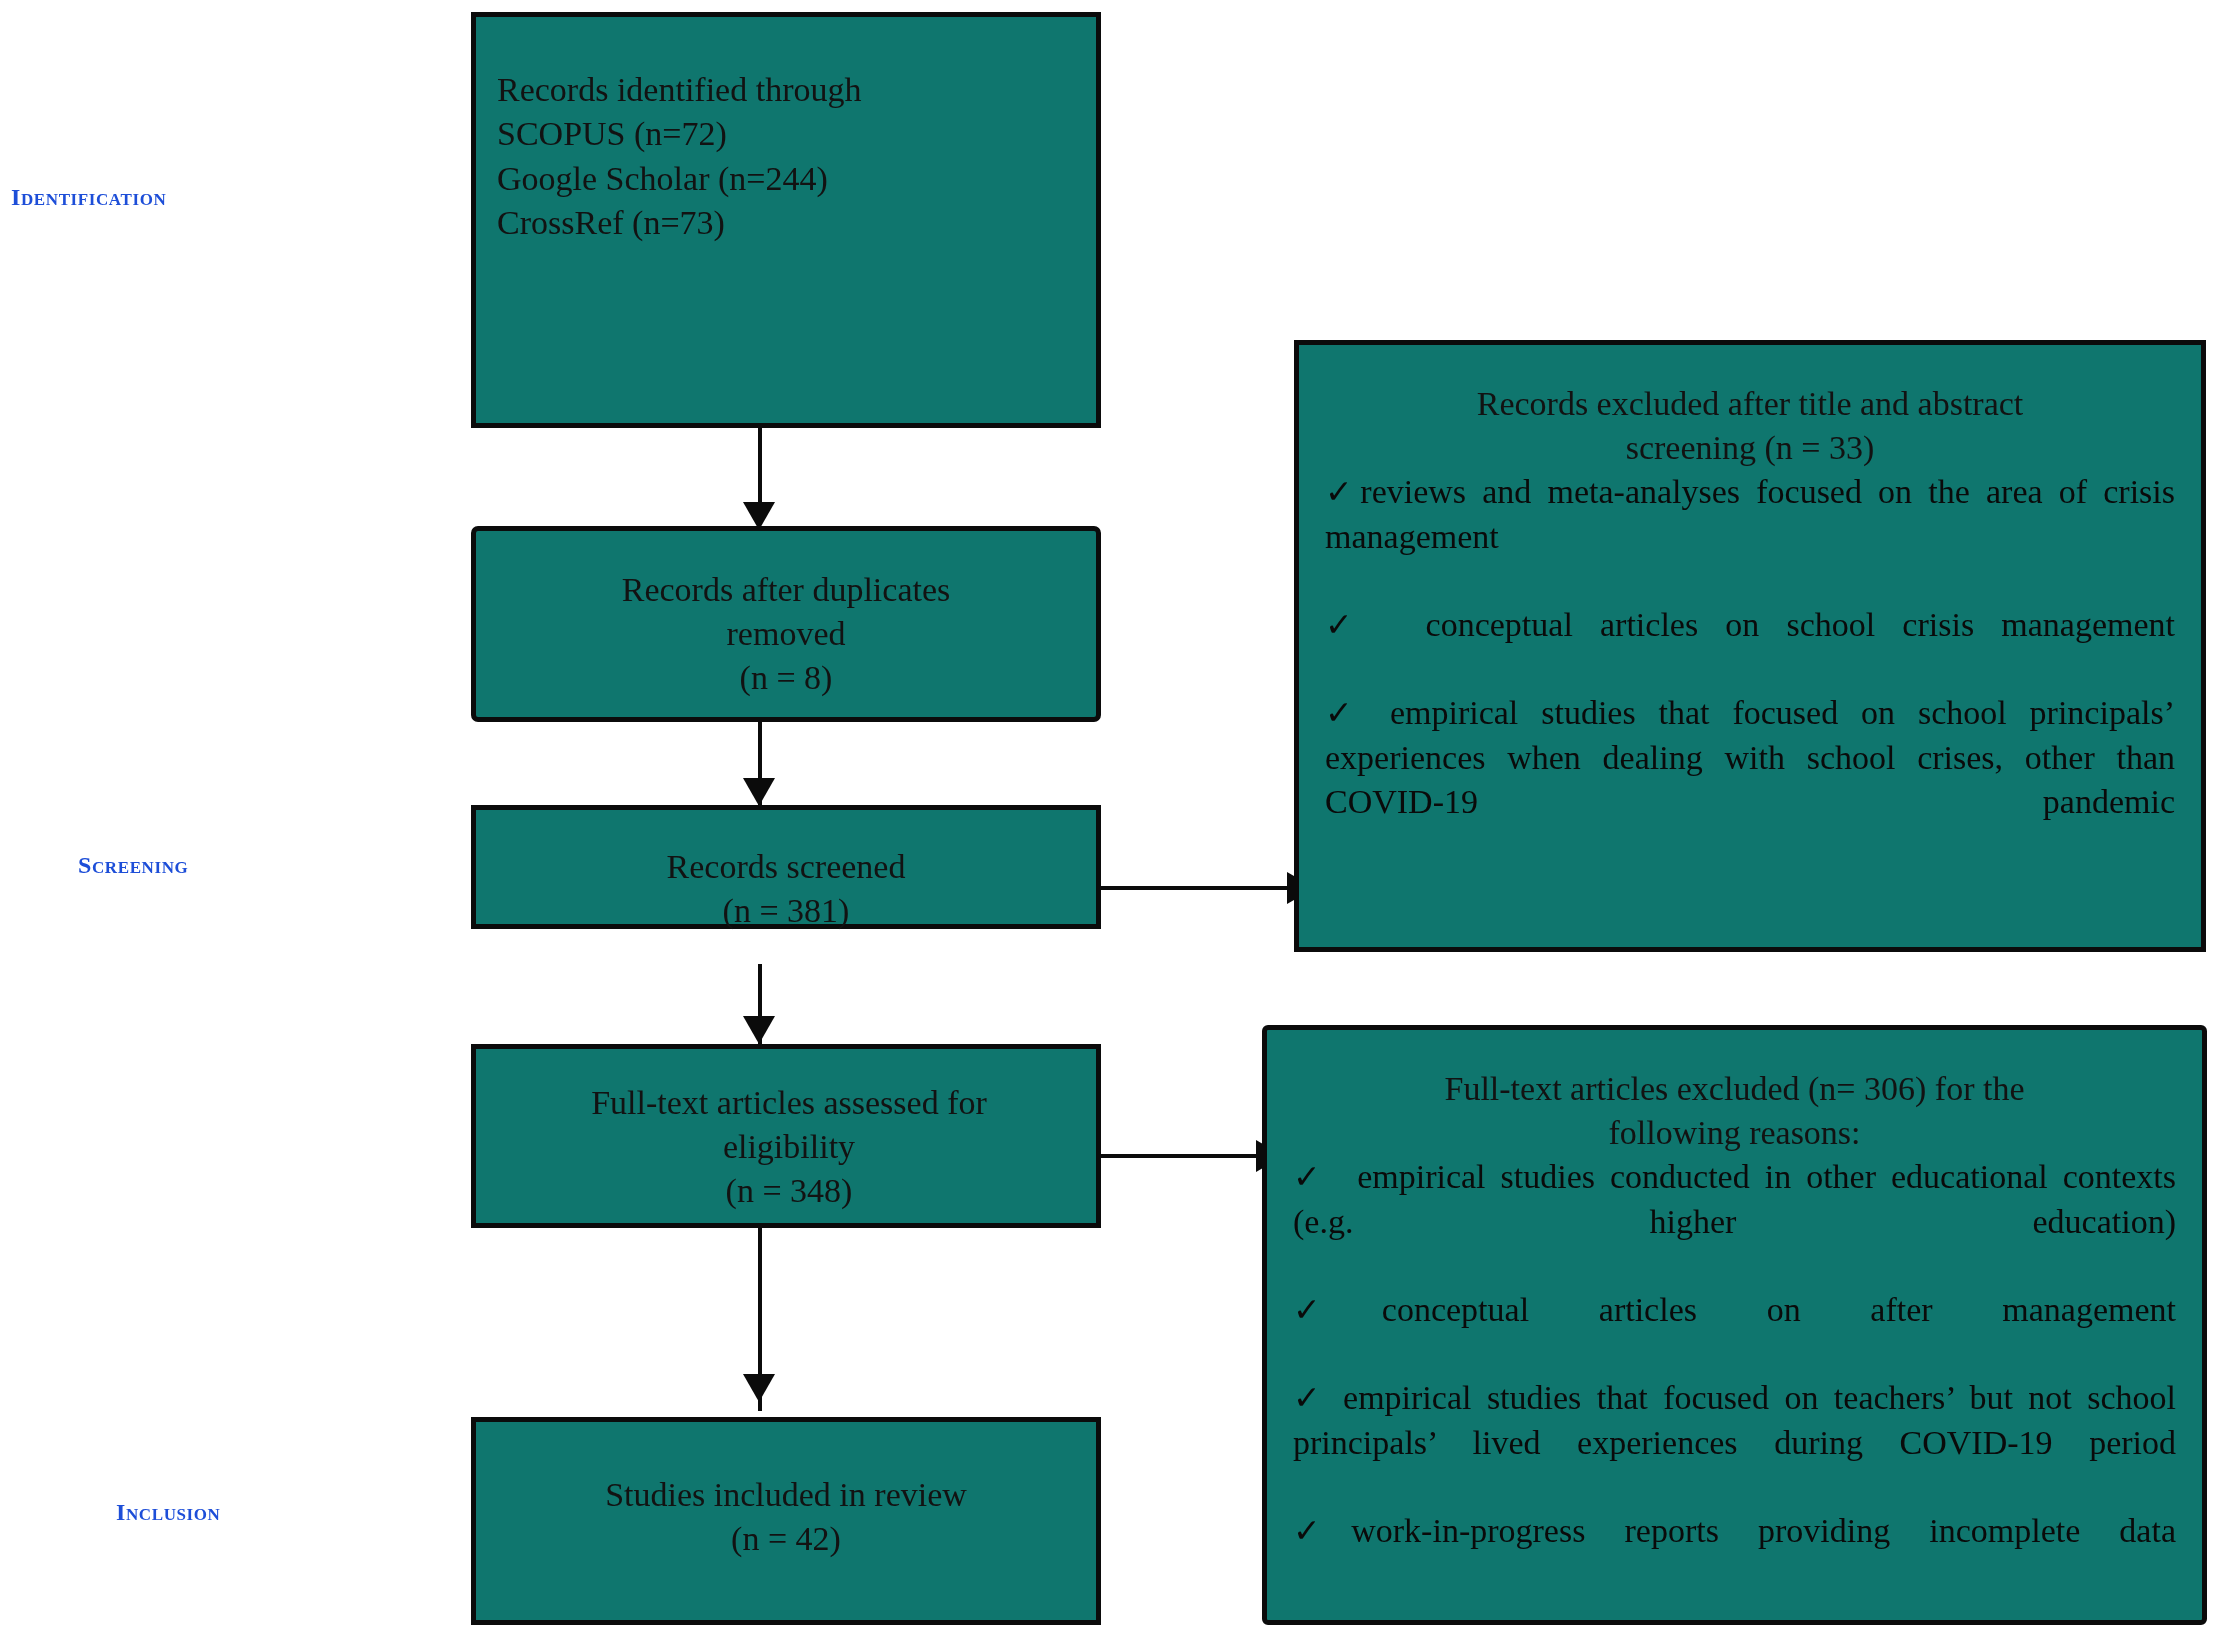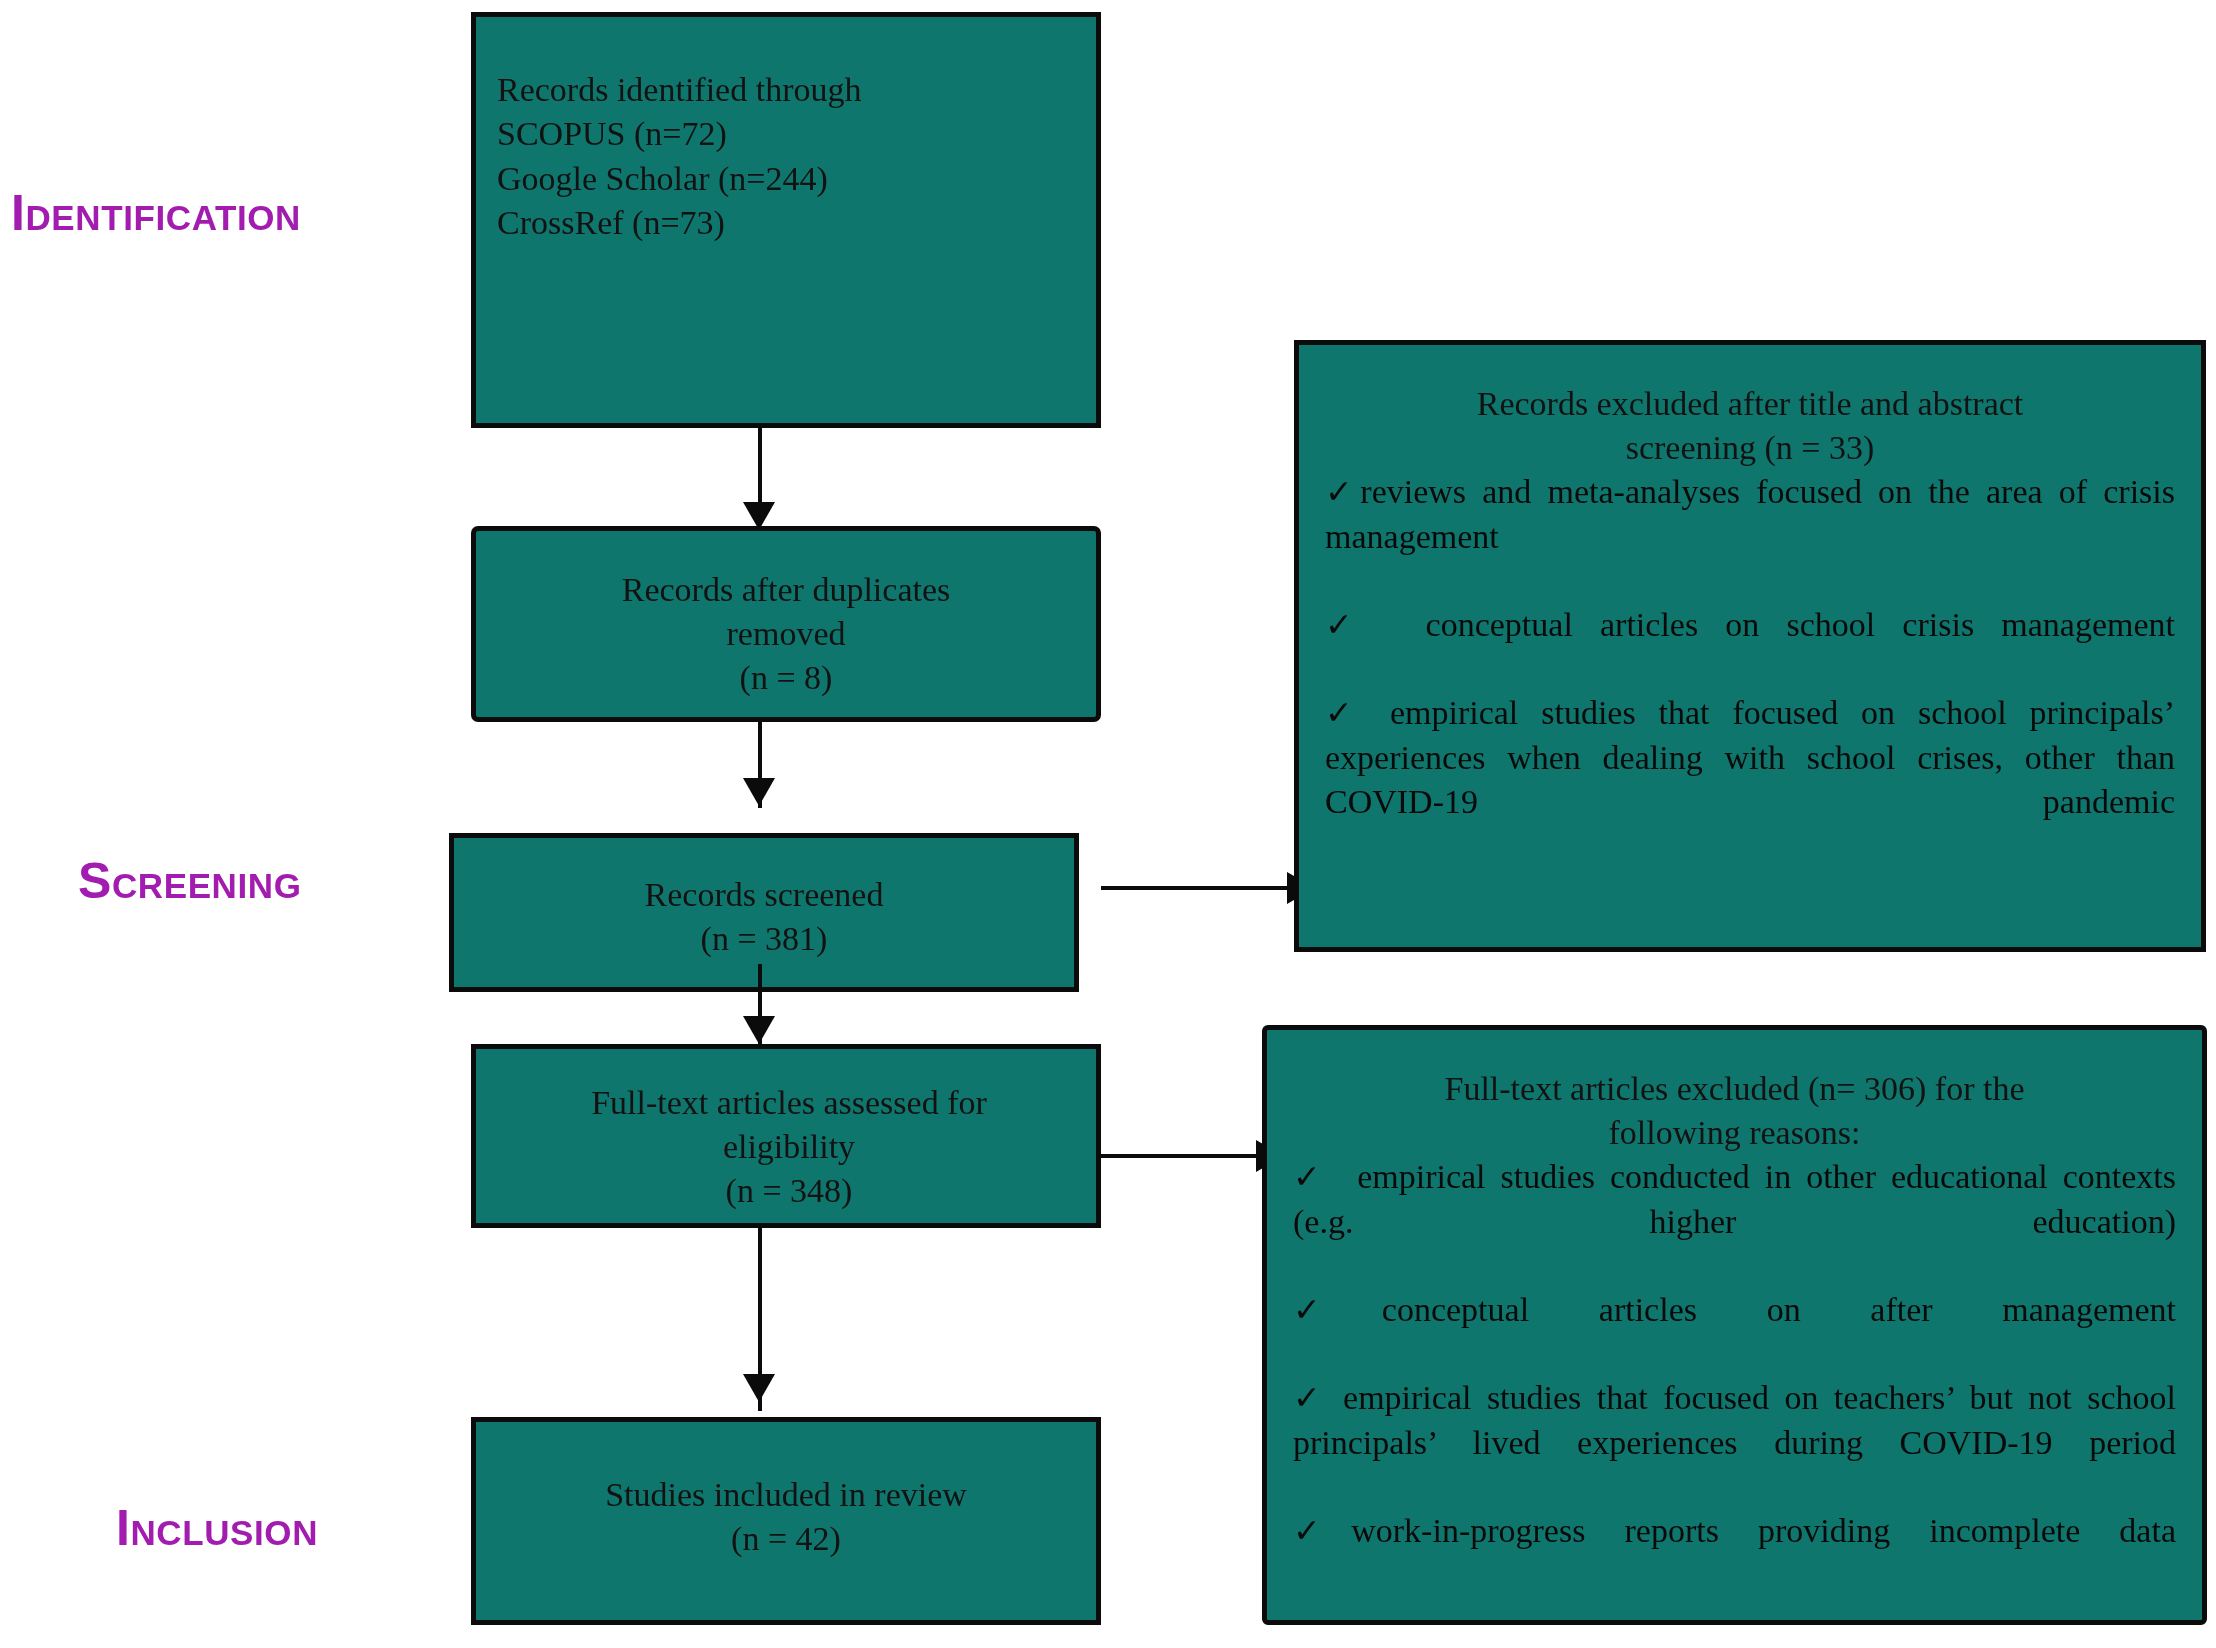--- a/index.html
+++ b/index.html
@@ -14,26 +14,26 @@
     height: 1648px;
     background: #ffffff;
     font-family: "Liberation Serif", "DejaVu Serif", serif;
     color: #0a0a0a;
     overflow: hidden;
   }
 
   
   .stage-label {
     position: absolute;
-    font-family: Liberation Sans, sans-serif;
+    font-family: Liberation Serif, serif;
     font-variant: small-caps;
     font-weight: 700;
-    font-size: 50px;
+    font-size: 24px;
     letter-spacing: 0.6px;
-    color: #a21caf;
+    color: #1d4ed8;
     white-space: nowrap;
   }
 
   
   .box {
     position: absolute;
     box-sizing: border-box;
     background: #0f766e;
     border: 5.5px solid #0b0b0b;
   }
@@ -116,21 +116,21 @@
     <div class="box-inner box-text ta-center" style="top:37px;">
       <span class="line">Records after duplicates</span>
       <span class="line">removed</span>
       <span class="line">(n = 8)</span>
     </div>
   </div>
 
   <div class="v-line" style="left:758px; top:722px; height:86px;"></div>
   <div class="arrow-down" style="left:743px; top:778px;"></div>
 
-  <div class="box" style="left:449px; top:805px; width:630px; height:159px;margin-top:28px;">
+  <div class="box" style="left:471px; top:805px; width:630px; height:124px;">
     <div class="box-inner box-text ta-center" style="top:35px;">
       <span class="line">Records screened</span>
       <span class="line">(n = 381)</span>
     </div>
   </div>
 
   <div class="h-line" style="left:1101px; top:886px; width:214px;"></div>
   <div class="arrow-right" style="left:1287px; top:872px;"></div>
 
   <div class="v-line" style="left:758px; top:964px; height:98px;"></div>

